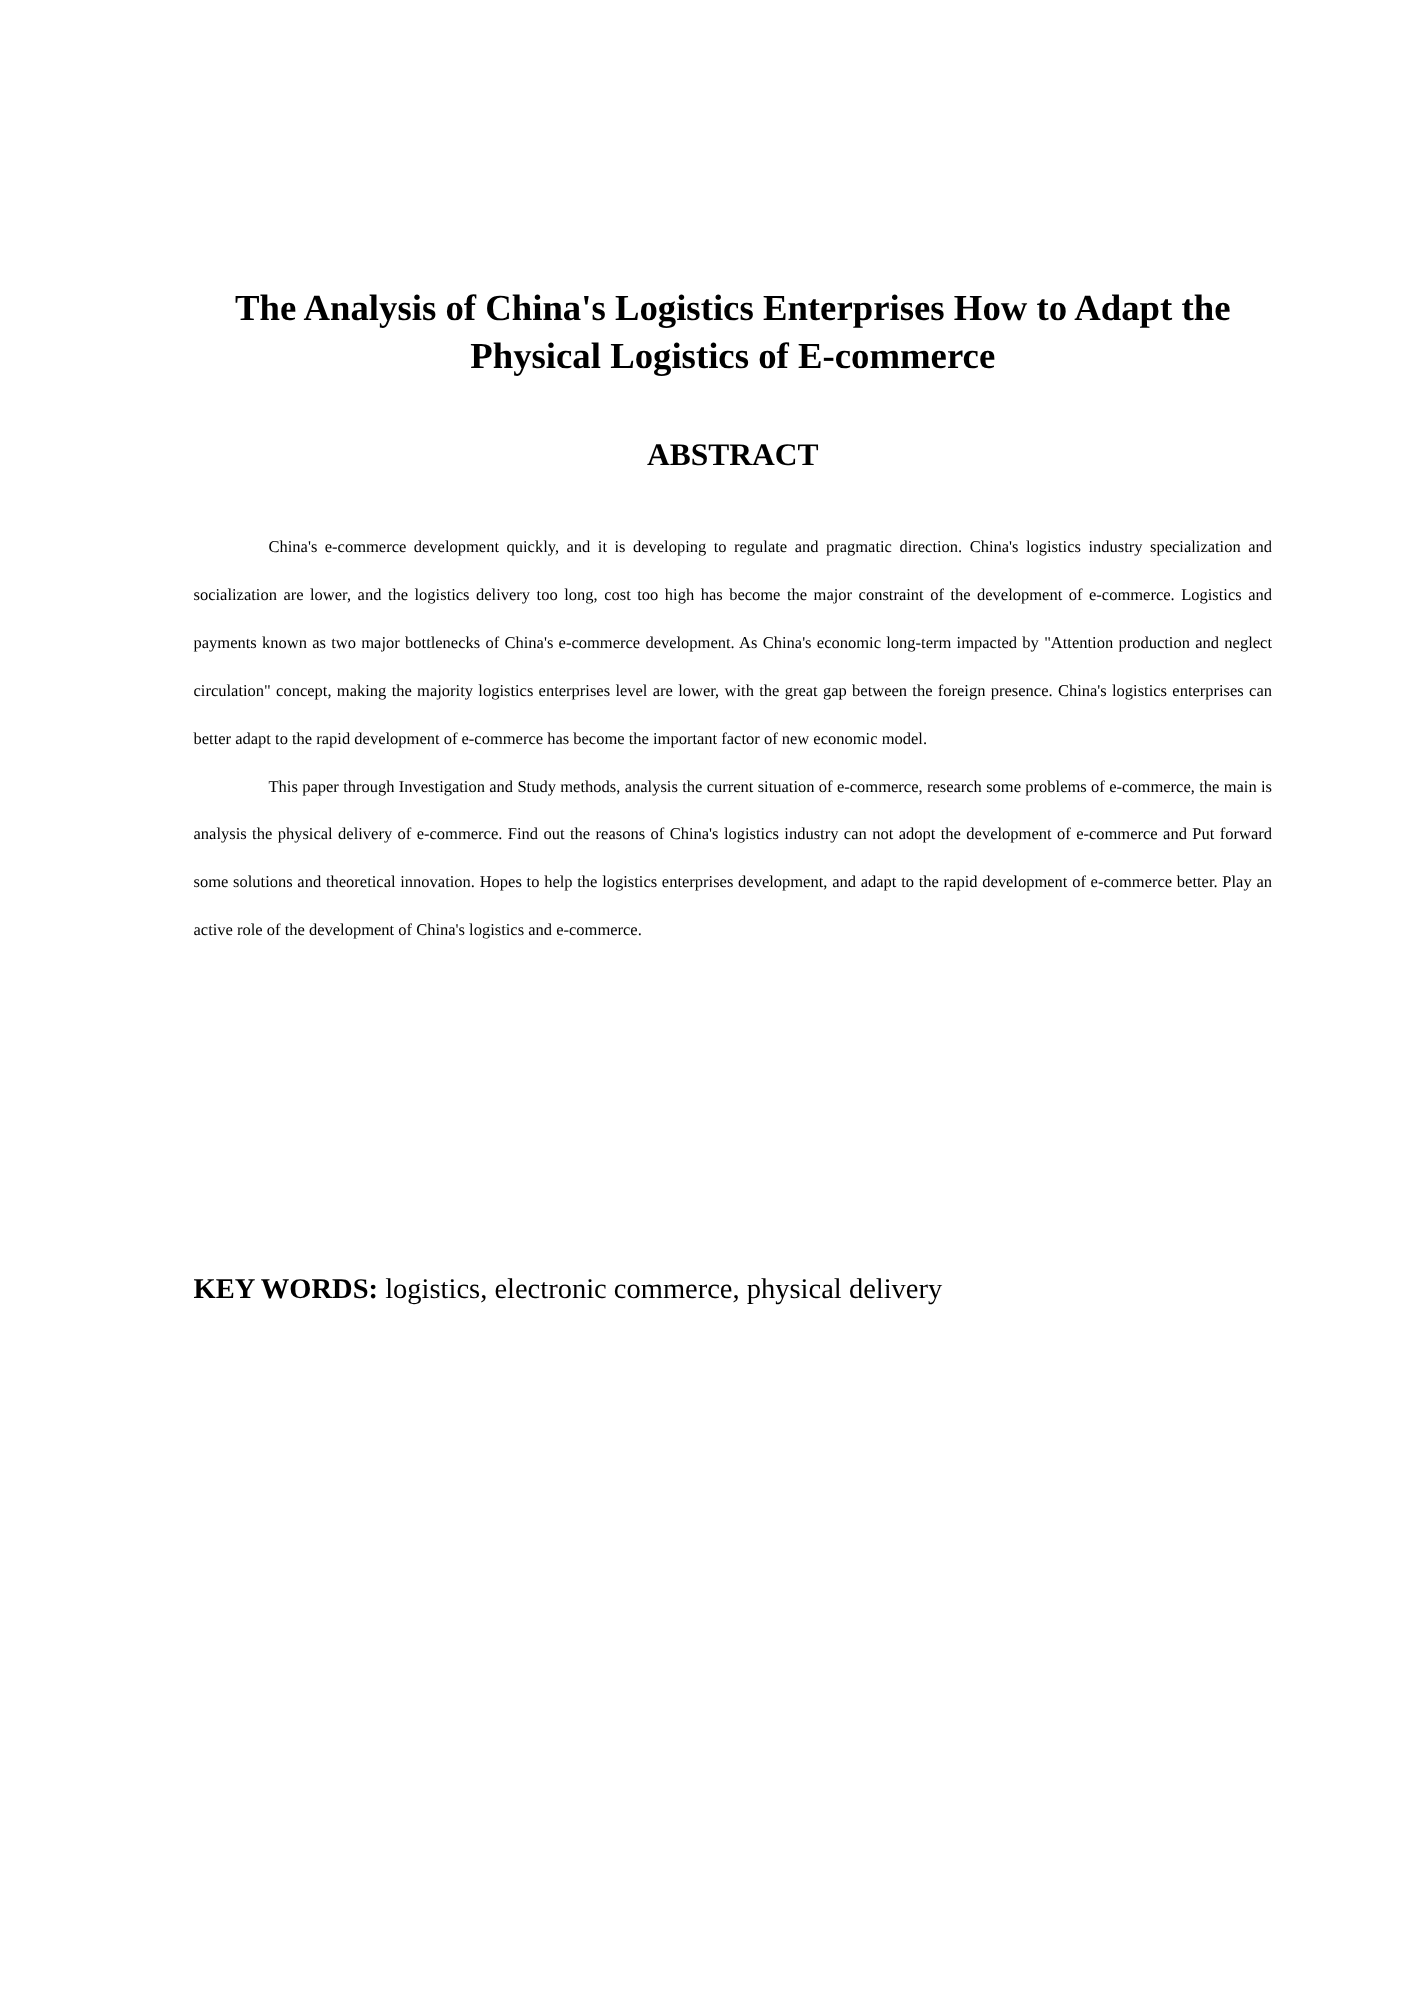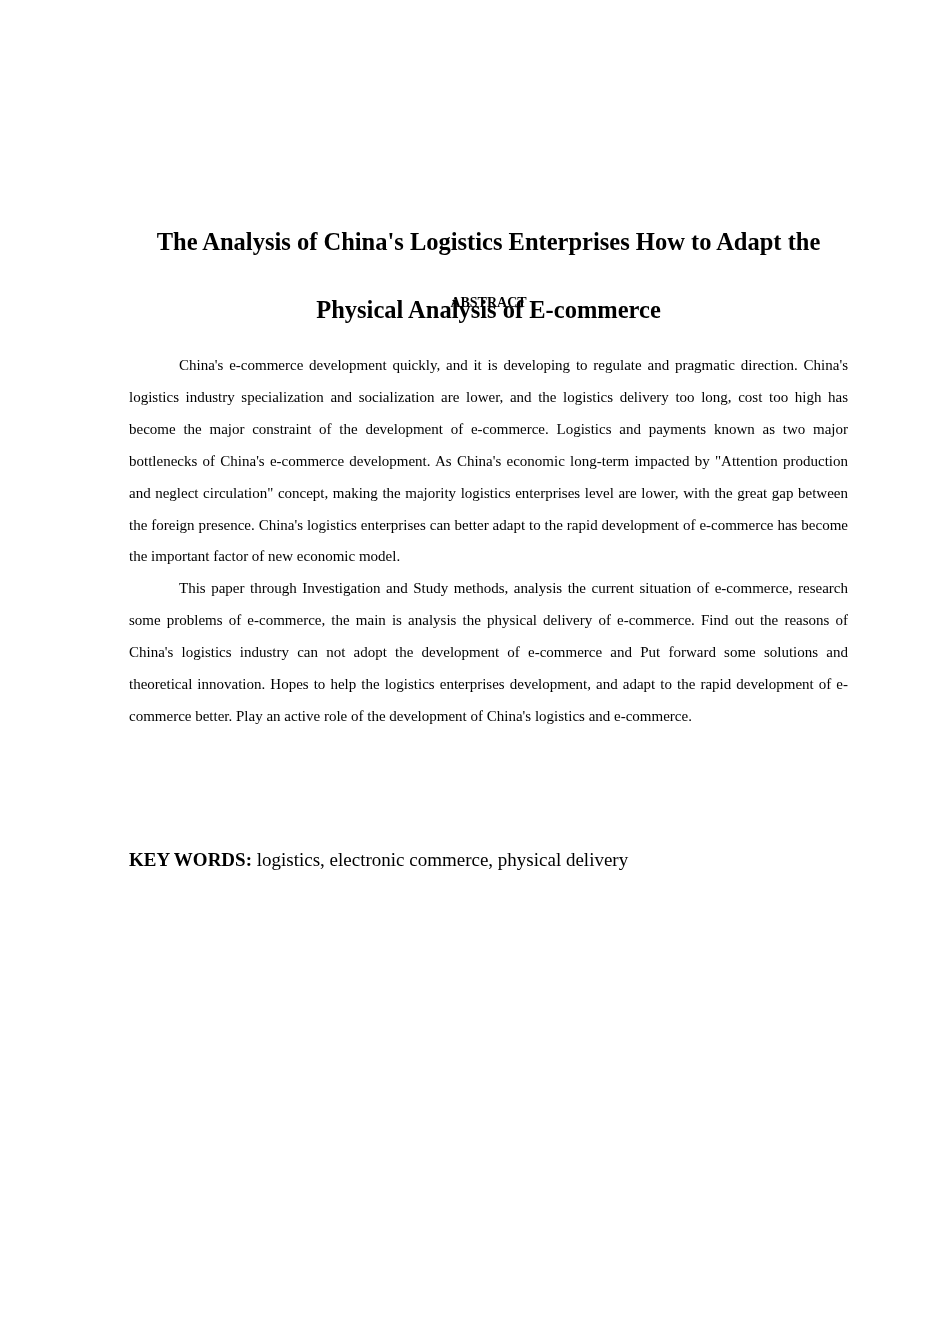--- a/index.html
+++ b/index.html
@@ -25,38 +25,38 @@
       position: absolute;
       left: 0;
       top: 190px;
       width: 719px;
       text-align: center;
       font-weight: bold;
       font-size: 24.5px;
       line-height: 32px;
       margin: 0;
     }
-    .title span { display: block; margin-top: 36px; }
+    .title span { display: block; }
     .abstract-heading {
       position: absolute;
       left: 0;
       top: 289px;
       width: 719px;
       text-align: center;
       font-weight: bold;
-      font-size: 14px;
+      font-size: 21px;
       line-height: 28px;
       margin: 0;
     }
     .body {
       position: absolute;
       left: 0;
       top: 350px;
       width: 719px;
-      font-size: 15px;
+      font-size: 11px;
       line-height: 31.9px;
     }
     .body p {
       margin: 0;
       text-align: justify;
       text-indent: 50px;
       hyphens: none;
     }
     .keywords {
       position: absolute;
@@ -68,21 +68,21 @@
       margin: 0;
     }
     .keywords .kw-label { font-weight: bold; }
   </style>
 </head>
 <body>
 
 <div class="page">
   <h1 class="title">
     <span>The Analysis of China's Logistics Enterprises How to Adapt the</span>
-    <span>Physical Analysis of E-commerce</span>
+    <span>Physical Logistics of E-commerce</span>
   </h1>
 
   <h2 class="abstract-heading">ABSTRACT</h2>
 
   <div class="body">
     <p>China's e-commerce development quickly, and it is developing to regulate and pragmatic direction. China's logistics industry specialization and socialization are lower, and the logistics delivery too long, cost too high has become the major constraint of the development of e-commerce. Logistics and payments known as two major bottlenecks of China's e-commerce development. As China's economic long-term impacted by "Attention production and neglect circulation" concept, making the majority logistics enterprises level are lower, with the great gap between the foreign presence. China's logistics enterprises can better adapt to the rapid development of e-commerce has become the important factor of new economic model.</p>
     <p>This paper through Investigation and Study methods, analysis the current situation of e-commerce, research some problems of e-commerce, the main is analysis the physical delivery of e-commerce. Find out the reasons of China's logistics industry can not adopt the development of e-commerce and Put forward some solutions and theoretical innovation. Hopes to help the logistics enterprises development, and adapt to the rapid development of e-commerce better. Play an active role of the development of China's logistics and e-commerce.</p>
   </div>
 
   <p class="keywords"><span class="kw-label">KEY WORDS:</span><span> logistics, electronic commerce, physical delivery</span></p>

